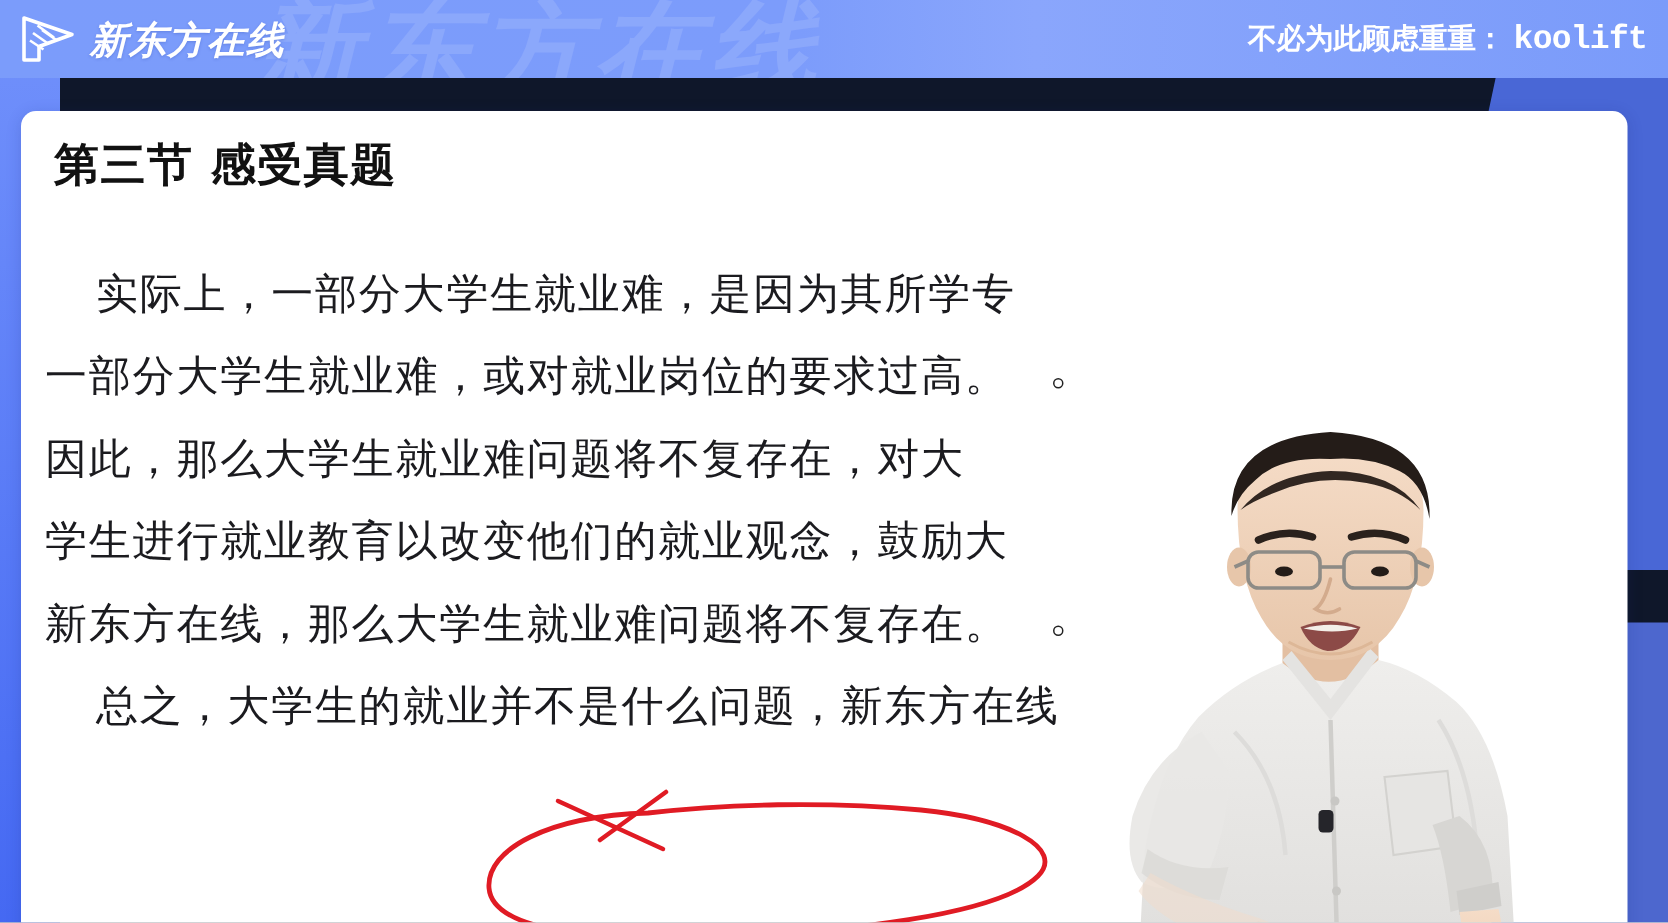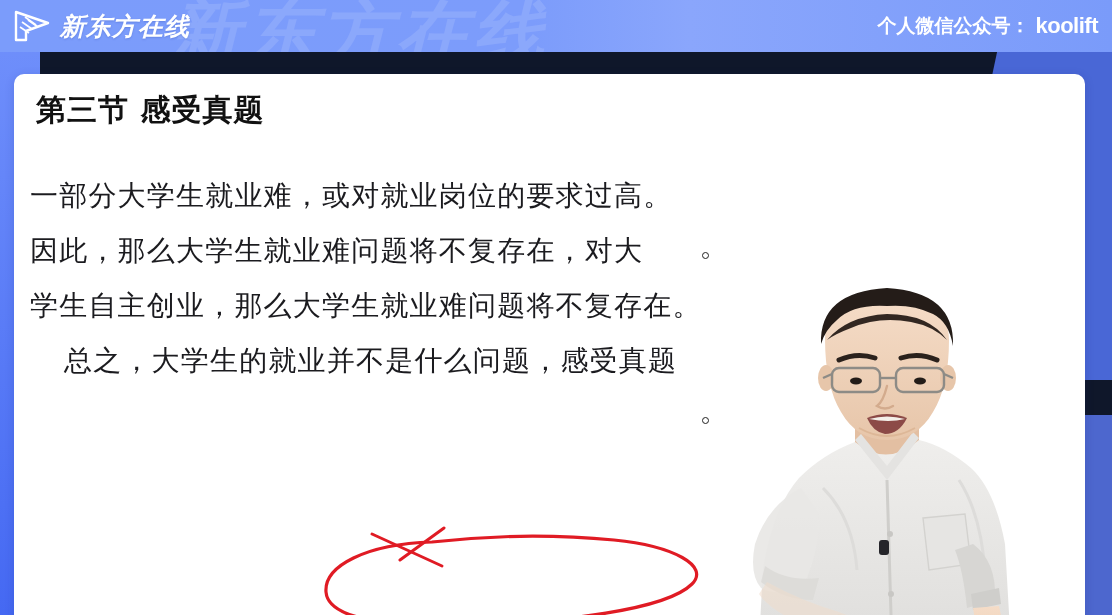--- a/index.html
+++ b/index.html
@@ -73,21 +73,21 @@
     position:absolute; right:14px; top:0; height:52px;
     display:flex; align-items:center; gap:6px;
   }
   .wechat-label {
     color:#ffffff; font-size:19px; font-weight:bold;
     font-family:"DejaVu Sans", sans-serif;
     white-space:nowrap;
   }
   .wechat-handle {
     color:#ffffff; font-size:22px; font-weight:bold;
-    font-family:Liberation Sans, sans-serif;
+    font-family:Liberation Mono, monospace;
     letter-spacing:-.5px;
     white-space:nowrap;
   }
 
   
   #card {
     position:absolute; left:14px; top:74px;
     width:1071px; height:608px;
     background:#ffffff;
     border-radius:10px 10px 0 0;
@@ -175,34 +175,36 @@
           <path d="M13 8 L24 16" stroke="#ffffff" stroke-width="1.7"></path>
           <path d="M16 11 L26 18" stroke="#ffffff" stroke-width="1.7"></path>
           <path d="M10 13 L20 20" stroke="#ffffff" stroke-width="1.7"></path>
           <path d="M8 18 L17 24" stroke="#ffffff" stroke-width="1.7"></path>
         </svg>
       </span>
       <span class="brand-name">新东方在线</span>
     </div>
 
     <div class="header-right">
-      <span class="wechat-label">个人微信公众号：</span>
+      <span class="wechat-label">不必为此顾虑重重：</span>
       <span class="wechat-handle">koolift</span>
     </div>
   </div>
 
   <div id="card">
 
     <div id="slide-title">第三节  感受真题</div>
 
     <div id="body-text">
+      <div class="ln indent">实际上，一部分大学生就业难，是因为其所学专</div>
       <div class="ln">一部分大学生就业难，或对就业岗位的要求过高。</div>
       <div class="ln">因此，那么大学生就业难问题将不复存在，对大</div>
-      <div class="ln">学生自主创业，那么大学生就业难问题将不复存在。</div>
-      <div class="ln indent">总之，大学生的就业并不是什么问题，感受真题</div>
+      <div class="ln">学生进行就业教育以改变他们的就业观念，鼓励大</div>
+      <div class="ln">新东方在线，那么大学生就业难问题将不复存在。</div>
+      <div class="ln indent">总之，大学生的就业并不是什么问题，新东方在线</div>
     </div>
 
     <div id="annotation">
       <svg width="420" height="115" viewBox="0 0 420 115" aria-hidden="true">
         <path d="M118 16 C 52 18, 10 40, 12 66 C 14 92, 70 101, 150 99
                  C 250 96, 352 84, 378 58 C 396 40, 360 20, 300 14
                  C 236 8, 170 10, 118 16 Z" fill="none" stroke="#e01b24" stroke-width="3.2" stroke-linecap="round"></path>
         <path d="M58 8 L 128 40" fill="none" stroke="#e01b24" stroke-width="3" stroke-linecap="round"></path>
         <path d="M130 2 L 86 34" fill="none" stroke="#e01b24" stroke-width="3" stroke-linecap="round"></path>
       </svg>

